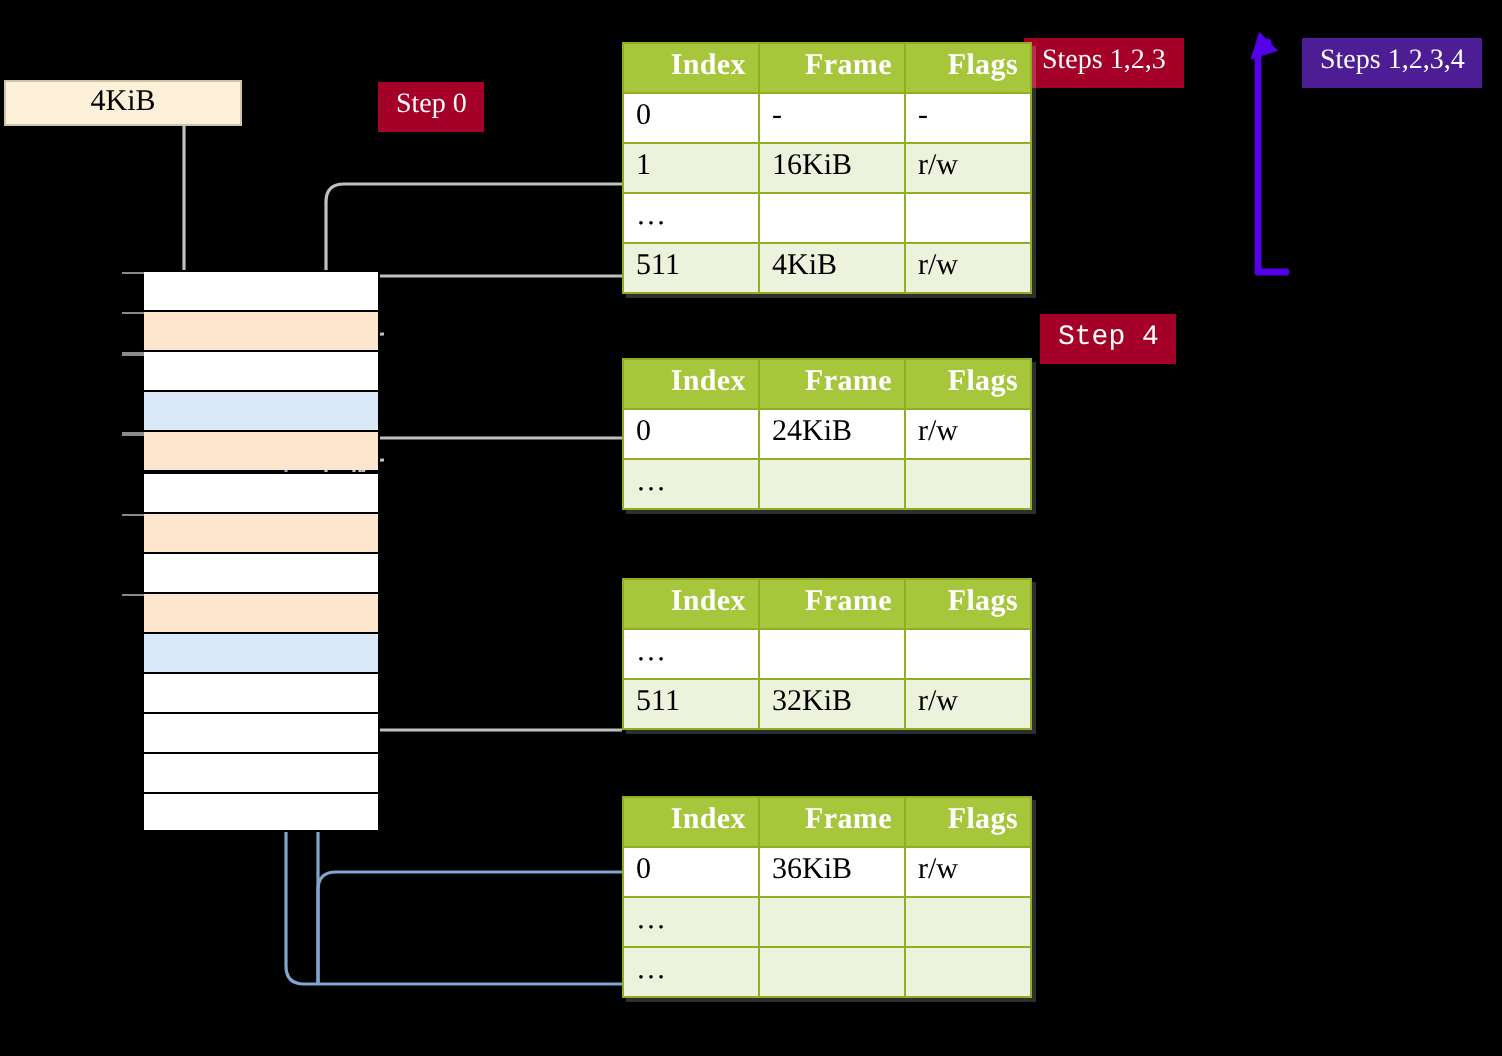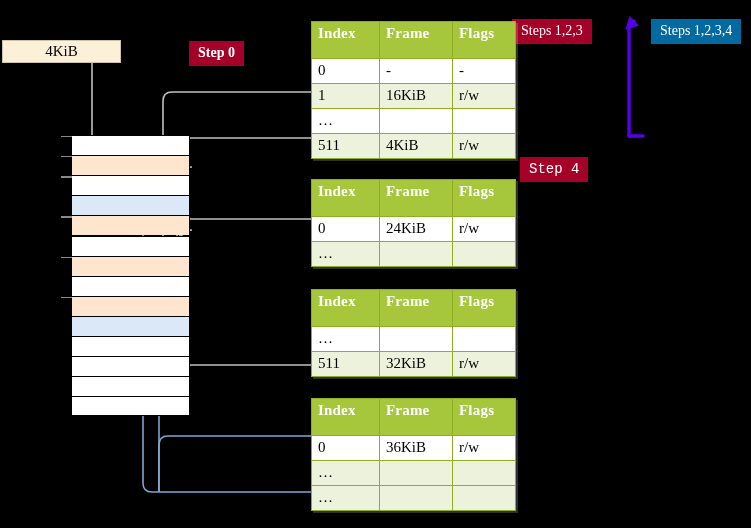--- a/index.html
+++ b/index.html
@@ -17,21 +17,21 @@
   
   .badge{
     position:absolute;
     font-size:14px;line-height:1;
     color:#ffffff;
     padding:5px 9px 6px 9px;
     white-space:nowrap;
     box-shadow:1px 1px 0 rgba(0,0,0,.35);
   }
   .badge.red{background:#A50027;}
-  .badge.violet{background:#0369a1;}
+  .badge.violet{background:#4c1d95;}
 
   .memlabel{
     position:absolute;
     background:#FCF0D8;
     border:1px solid #CFC4A6;
     font-size:15px;
     text-align:center;
     line-height:20px;
     color:#000;
     white-space:nowrap;
@@ -62,22 +62,22 @@
     border-collapse:collapse;
     background:#ffffff;
     font-size:15px;
     border:1px solid #8FAE22;
     box-shadow:2px 2px 0 rgba(255,255,255,.18);
   }
   .ptable th{
     background:#A6C63C;
     color:#ffffff;
     font-weight:bold;
-    text-align:left;
-    padding:3px 6px 16px 6px;
+    text-align:right;
+    padding:3px 6px 4px 6px;
     border:1px solid #8FAE22;
     font-size:15px;
     letter-spacing:.2px;
   }
   .ptable td{
     border:1px solid #8FAE22;
     padding:3px 6px 4px 6px;
     color:#000;
     height:16px;
     background:#ffffff;
@@ -140,21 +140,21 @@
     <g stroke="#5400E8" stroke-width="3.4" fill="none" stroke-linecap="round">
       <path d="M629,136 L629,26 L634,21" marker-end="url(#aviolet)"></path>
       <path d="M629,136 L643,136"></path>
     </g>
   </svg>
 
   <div class="memlabel" style="left:2px;top:40px;width:117px;height:21px;">
     <span>4KiB</span>
   </div>
 
-  <div class="badge red" style="left:189px;top:41px;font-weight:bold;">
+  <div class="badge red" style="left:189px;top:41px;">
     <span>Step 0</span>
   </div>
 
   <div class="badge red" style="left:512px;top:19px;">
     <span>Steps 1,2,3</span>
   </div>
 
   <div class="badge violet" style="left:651px;top:19px;">
     <span>Steps 1,2,3,4</span>
   </div>

